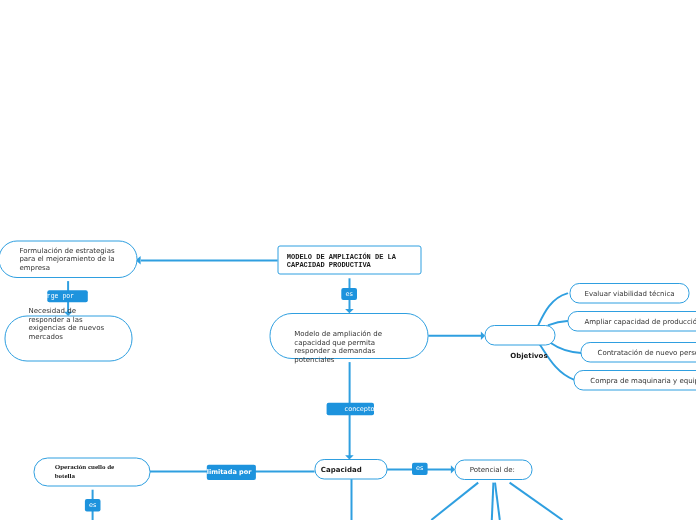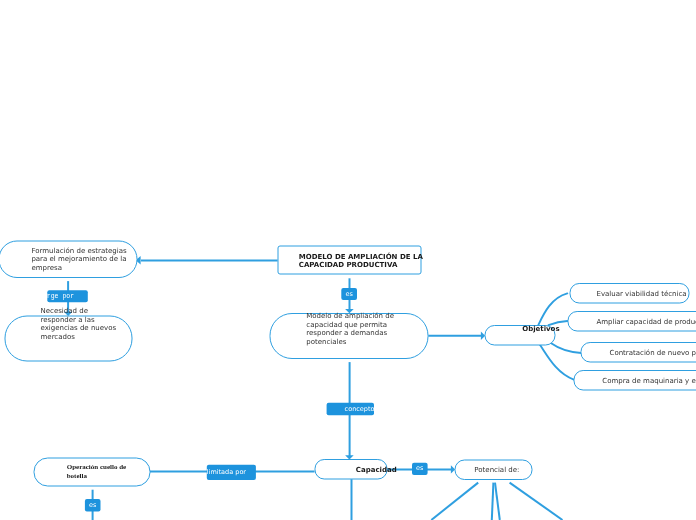--- a/index.html
+++ b/index.html
@@ -1,20 +1,20 @@
 <!DOCTYPE html>
 <html><head>
 <meta charset="utf-8">
 <style>
   html,body{margin:0;padding:0;}
   body{width:696px;height:520px;background:#fff;overflow:hidden;position:relative;
        font-family:"DejaVu Sans",sans-serif;}
   svg#map{position:absolute;left:0;top:0;width:696px;height:520px;}
   .ntext{position:absolute;box-sizing:border-box;font-size:7px;line-height:8.6px;
-         color:#333333;will-change:opacity;margin-left:12px;}
+         color:#333333;will-change:opacity;}
   .ntext.b{font-weight:bold;color:#1a1a1a;}
   .ntext.c{text-align:center;}
   .ltext{position:absolute;box-sizing:border-box;font-size:6.5px;line-height:7px;color:#fff;
          text-align:center;white-space:nowrap;will-change:opacity;}
   .nw{white-space:nowrap;}
 </style>
 </head>
 <body>
 
 <svg id="map" viewBox="0 0 696 520">
@@ -67,64 +67,64 @@
     <rect x="326.6" y="402.8" width="47.4" height="12.5" rx="2" ry="2" fill="#1d93dd"></rect>
     <rect x="206.8" y="464.7" width="49.1" height="15.4" rx="2" ry="2" fill="#1d93dd"></rect>
     <rect x="412" y="462.8" width="15.6" height="12.3" rx="2" ry="2" fill="#1d93dd"></rect>
     <rect x="84.9" y="499.1" width="15.6" height="12.3" rx="2" ry="2" fill="#1d93dd"></rect>
   </g>
 </svg>
 
 <div class="ntext" style="left:19.4px;top:246.7px;width:96.8px;">
   <span>Formulación de estrategias para el mejoramiento de la empresa</span>
 </div>
-<div class="ntext b" style="left:286.8px;top:252.7px;width:124.9px;">
+<div class="ntext b" style="left:286.8px;top:252.7px;width:124.9px;font-family:Liberation Mono, monospace;">
   <span>MODELO DE AMPLIACIÓN DE LA CAPACIDAD PRODUCTIVA</span>
 </div>
 <div class="ntext" style="left:28.5px;top:307px;width:79.9px;">
   <span>Necesidad de responder a las exigencias de nuevos mercados</span>
 </div>
-<div class="ntext" style="left:294.3px;top:312px;width:110.1px;">
+<div class="ntext" style="left:294.3px;top:330px;width:110.1px;">
   <span>Modelo de ampliación de capacidad que permita responder a demandas potenciales</span>
 </div>
-<div class="ntext b c nw" style="left:484.9px;top:325px;width:88px;">
+<div class="ntext b c nw" style="left:484.9px;top:352px;width:88px;">
   <span>Objetivos</span>
 </div>
 <div class="ntext c nw" style="left:569.8px;top:290.1px;width:119.5px;">
   <span>Evaluar viabilidad técnica</span>
 </div>
 <div class="ntext nw" style="left:584.4px;top:318.1px;width:117.1px;">
   <span>Ampliar capacidad de producción</span>
 </div>
 <div class="ntext nw" style="left:597.5px;top:349.3px;width:112.3px;">
   <span>Contratación de nuevo personal</span>
 </div>
 <div class="ntext nw" style="left:590.3px;top:377px;width:113px;">
   <span>Compra de maquinaria y equipo</span>
 </div>
 <div class="ntext b" style="left:54.7px;top:463.4px;width:74.3px;font-family:Liberation Serif, serif;">
   <span>Operación cuello de botella</span>
 </div>
-<div class="ntext b c nw" style="left:328px;top:465.5px;width:72.5px;">
+<div class="ntext b c nw" style="left:305px;top:465.5px;width:72.5px;">
   <span>Capacidad</span>
 </div>
-<div class="ntext c nw" style="left:454.9px;top:466.4px;width:60px;">
+<div class="ntext c nw" style="left:454.9px;top:466.4px;width:60px;text-align:right;">
   <span>Potencial de:</span>
 </div>
 
 <div class="ltext" style="left:39px;top:292.75px;width:20px;font-family:Liberation Mono, monospace;">
   <span>Surge por</span>
 </div>
 <div class="ltext" style="left:341.3px;top:290.5px;width:15.7px;">
   <span>es</span>
 </div>
 <div class="ltext" style="left:326.6px;top:405.55px;width:47.4px;padding-left:18px;">
   <span>concepto de</span>
 </div>
-<div class="ltext" style="left:206.8px;top:468.9px;width:31px;">
+<div class="ltext" style="left:206.8px;top:468.9px;width:31px;font-weight:bold;">
   <span>limitada por</span>
 </div>
 <div class="ltext" style="left:412px;top:465.45px;width:15.6px;">
   <span>es</span>
 </div>
 <div class="ltext" style="left:84.9px;top:501.75px;width:15.6px;">
   <span>es</span>
 </div>
 
 </body></html>

